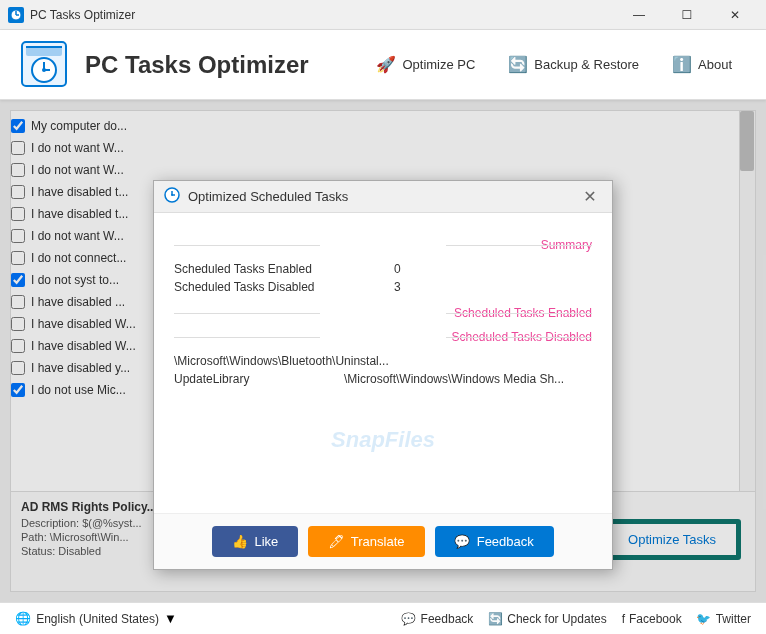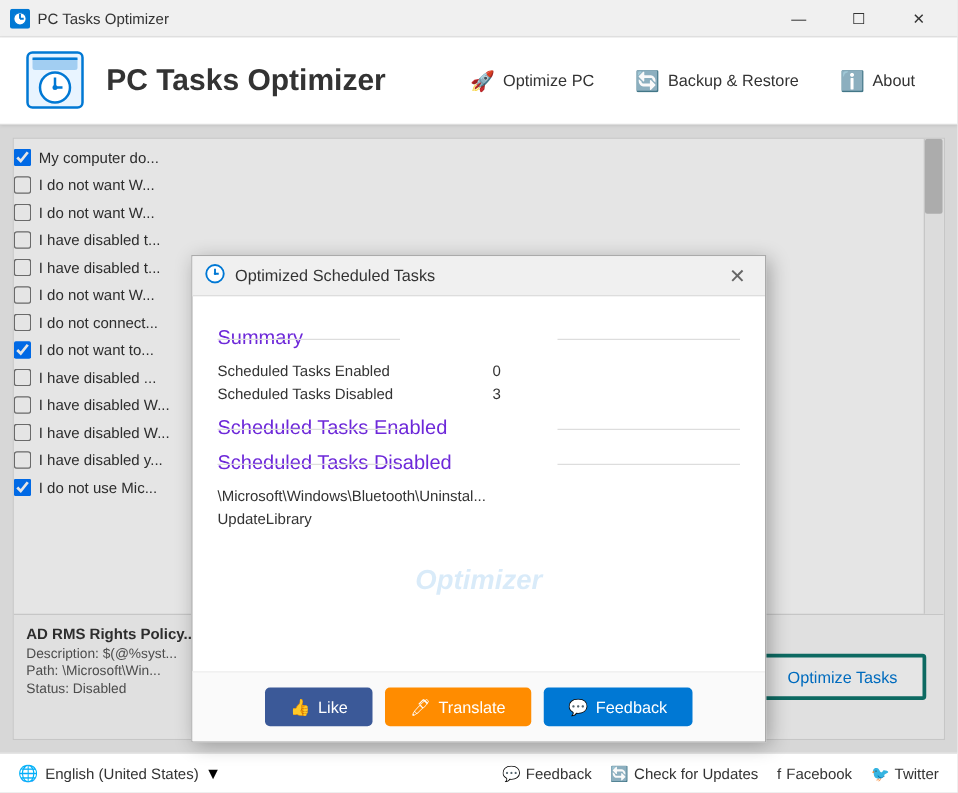--- a/index.html
+++ b/index.html
@@ -199,21 +199,21 @@
       display: flex;
       align-items: center;
       gap: 4px;
     }
     .optimize-btn {
       position: absolute;
       right: 25px;
       bottom: 42px;
       padding: 8px 20px;
       background: white;
-      border: 3px solid #0f766e;
+      border: 5px solid #0f766e;
       color: #0078d4;
       border-radius: 3px;
       cursor: pointer;
       font-size: 13px;
     }
 
     
     .modal-overlay {
       position: absolute;
       top: 0;
@@ -228,21 +228,20 @@
       padding-top: 80px;
     }
 
     
     .modal {
       background: white;
       border: 1px solid #aaa;
       box-shadow: 3px 3px 15px rgba(0,0,0,0.3);
       width: 460px;
       position: relative;
-      margin-top: 24px;
     }
     .modal-titlebar {
       background: #f0f0f0;
       height: 32px;
       display: flex;
       align-items: center;
       padding: 0 10px;
       border-bottom: 1px solid #ddd;
       gap: 8px;
     }
@@ -265,23 +264,23 @@
       justify-content: center;
     }
 
     .modal-body {
       padding: 15px 20px;
       min-height: 300px;
       position: relative;
     }
 
     .section-label {
-      text-align: left;
-      color: #6d28d9;
-      font-size: 16px;
+      text-align: right;
+      color: #ec4899;
+      font-size: 12px;
       margin: 10px 0 8px;
       position: relative;
     }
     .section-label::before,
     .section-label::after {
       content: '';
       position: absolute;
       top: 50%;
       width: 35%;
       height: 1px;
@@ -452,21 +451,21 @@
         <div class="task-item">
           <input type="checkbox" style="">
           <span class="task-item-label">I do not want W...</span>
         </div>
         <div class="task-item">
           <input type="checkbox" style="">
           <span class="task-item-label">I do not connect...</span>
         </div>
         <div class="task-item">
           <input type="checkbox" checked="" style="">
-          <span class="task-item-label">I do not want to...</span>
+          <span class="task-item-label">I do not syst to...</span>
         </div>
         <div class="task-item">
           <input type="checkbox" style="">
           <span class="task-item-label">I have disabled ...</span>
         </div>
         <div class="task-item">
           <input type="checkbox" style="">
           <span class="task-item-label">I have disabled W...</span>
         </div>
         <div class="task-item">
@@ -527,24 +526,25 @@
         <div class="section-label">Scheduled Tasks Enabled</div>
 
         <div class="section-label">Scheduled Tasks Disabled</div>
         <div class="task-disabled-list">
 
         <div class="task-disabled-row">
               <span class="task-disabled-path">\Microsoft\Windows\Bluetooth\Uninstal...</span>
             </div>
             <div class="task-disabled-row">
               <span class="task-disabled-name">UpdateLibrary</span>
+              <span class="task-disabled-path">\Microsoft\Windows\Windows Media Sh...</span>
             </div>
           </div>
 
-        <div class="watermark">Optimizer</div>
+        <div class="watermark">SnapFiles</div>
       </div>
 
       <div class="modal-footer">
         <button class="footer-btn like">
           <span>👍</span>
           <span>Like</span>
         </button>
         <button class="footer-btn translate">
           <span>🖊</span>
           <span>Translate</span>

